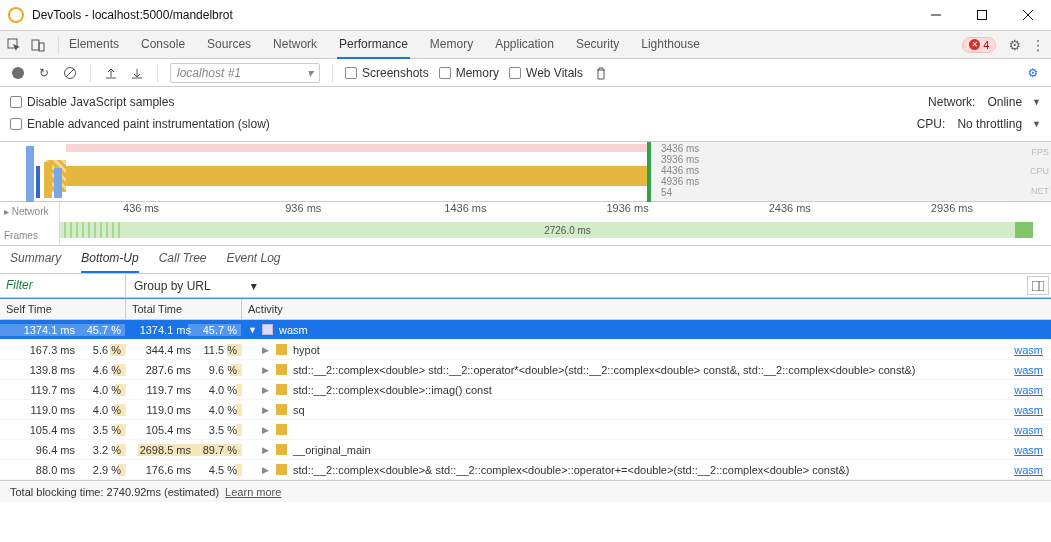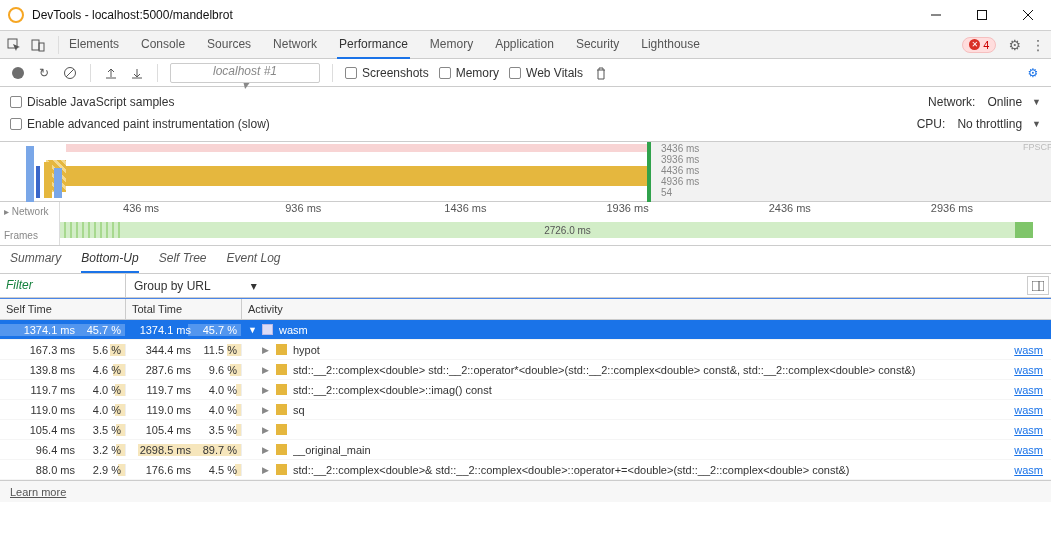--- a/index.html
+++ b/index.html
@@ -20,21 +20,21 @@
   .tabrow .spacer { flex:1; }
   .errbadge { background:#fdd; color:#c00; border:1px solid #f5bfbf; border-radius:8px; padding:0 6px; font-size:11px; display:flex; align-items:center; gap:3px; height:16px; }
   .errbadge .dot { width:11px; height:11px; border-radius:50%; background:#d93025; color:#fff; font-size:8px; display:inline-flex; align-items:center; justify-content:center; }
   .righticons { display:flex; gap:10px; margin-left:12px; align-items:center; }
   .righticons span { color:#666; font-size:14px; }
   
   .toolbar { height:28px; display:flex; align-items:center; border-bottom:1px solid #ccc; padding: 0 10px; gap: 10px; background:#fff; }
   .tb-btn { width:16px; height:16px; display:inline-flex; align-items:center; justify-content:center; color:#555; }
   .tb-sep { width:1px; height:18px; background:#ddd; margin:0 2px; }
   .record-dot { width:12px; height:12px; border-radius:50%; background:#6e6e6e; }
-  .dropdown { border:1px solid #ccc; height:20px; padding:0 6px; min-width:150px; color:#888; font-style:italic; display:flex; align-items:center; justify-content:space-between; border-radius:2px;flex-direction:column; }
+  .dropdown { border:1px solid #ccc; height:20px; padding:0 6px; min-width:150px; color:#888; font-style:italic; display:flex; align-items:center; justify-content:space-between; border-radius:2px; }
   .checkbox { display:inline-flex; align-items:center; gap:5px; color:#333; }
   .checkbox .box { width:12px;height:12px;border:1px solid #888;border-radius:2px;display:inline-block; }
   .toolbar .spacer{flex:1;}
   .gear-blue{ color:#1a73e8; }
   
   .options { border-bottom:1px solid #ccc; padding:4px 10px 6px 10px; background:#fff; }
   .optrow { display:flex; align-items:center; height:22px; }
   .optrow .right { margin-left:auto; display:flex; align-items:center; gap:12px; }
   .select { display:inline-flex; align-items:center; gap:6px; color:#333; }
   .select .arrow { color:#555; font-size:9px; margin-left:4px; }
@@ -45,21 +45,21 @@
   .ov-left-color { position:absolute; top:4px; width:8px; height:56px; }
   .ov-main { position:absolute; left:66px; right:400px; top:0; bottom:0; }
   .ov-yellow { position:absolute; left:0; top:24px; right:0; height:20px; background:#e5b73e; }
   .ov-yellow::before{content:"";position:absolute;left:-20px;top:-6px;width:20px;height:32px;background:repeating-linear-gradient(45deg,#e5b73e 0 3px,#f3d98f 3px 6px);}
   .ov-red { position:absolute; left:0; top:2px; right:0; height:8px; background:#f8d4d4; }
   .ov-ticks { position:absolute; top:1px; left:0; right:0; height:12px; display:flex; color:#888; font-size:10px; }
   .ov-ticks span { width:100px; }
   .ov-mainend { position:absolute; right:0; top:0; width:4px; height:60px; background:#31a24c; }
   .ov-gray { position:absolute; right:0; top:0; width:400px; height:100%; background:#f2f2f2; }
   .ov-gray .ov-ticks { left:10px;flex-direction:column; }
-  .ov-labels { position:absolute; right:2px; top:0; height:100%; width:26px; display:flex; flex-direction:row; justify-content:space-around; color:#bbb; font-size:9px; text-align:right; }
+  .ov-labels { position:absolute; right:2px; top:0; height:100%; width:26px; display:flex; flex-direction:column; justify-content:space-around; color:#bbb; font-size:9px; text-align:right; }
   
   .timeline { height:44px; border-bottom:1px solid #ccc; position:relative; }
   .tl-side { position:absolute; left:0; top:0; width:60px; height:100%; border-right:1px solid #ddd; color:#888; font-size:10px; padding:4px 4px; display:flex; flex-direction:column; justify-content:space-between;}
   .tl-main { position:absolute; left:60px; right:18px; top:0; bottom:0; }
   .tl-scale { height:18px; display:flex; color:#555; font-size:11px; }
   .tl-scale span { flex:1; text-align:center; }
   .tl-frames { height:16px; background:#d2edc7; position:relative; margin-top:2px; }
   .tl-frames .start { position:absolute; left:0; top:0; height:100%; width:60px; background:repeating-linear-gradient(90deg,#d2edc7 0 4px,#a7d98e 4px 6px); }
   .tl-frames .mid { position:absolute; left:60px; right:18px; top:0; height:100%; display:flex; align-items:center; justify-content:center; font-size:10px; color:#555; }
   .tl-frames .end { position:absolute; right:0; top:0; width:18px; height:100%; background:#7fc56a; }
@@ -305,21 +305,21 @@
       <div class="start"></div>
       <div class="mid">2726.0 ms</div>
       <div class="end"></div>
     </div>
   </div>
 </div>
 
 <div class="subtabs" id="subtabs">
     <div class="subtab">Summary</div>
     <div class="subtab active">Bottom-Up</div>
-    <div class="subtab">Self Tree</div>
+    <div class="subtab">Call Tree</div>
     <div class="subtab">Event Log</div>
   </div>
 
 <div class="filterbar">
   <div class="filter">Filter</div>
   <div class="group">
     <span>Group by URL</span>
     <span style="margin-right:auto;margin-left:40px;">▾</span>
   </div>
   <div class="sidebtn">
@@ -507,14 +507,15 @@
       </div>
       <div class="cell-activity">
         <span class="tri ind1">▶</span>
         <span class="sq"></span>
         <span style="overflow: hidden; text-overflow: ellipsis;">std::__2::complex&lt;double&gt;&amp; std::__2::complex&lt;double&gt;::operator+=&lt;double&gt;(std::__2::complex&lt;double&gt; const&amp;)</span>
       </div>
     </div>
   </div>
 
 <div class="footer">
+  <span>Total blocking time: 2740.92ms (estimated)</span>
   <span class="learn">Learn more</span>
 </div>
 
 </body></html>

